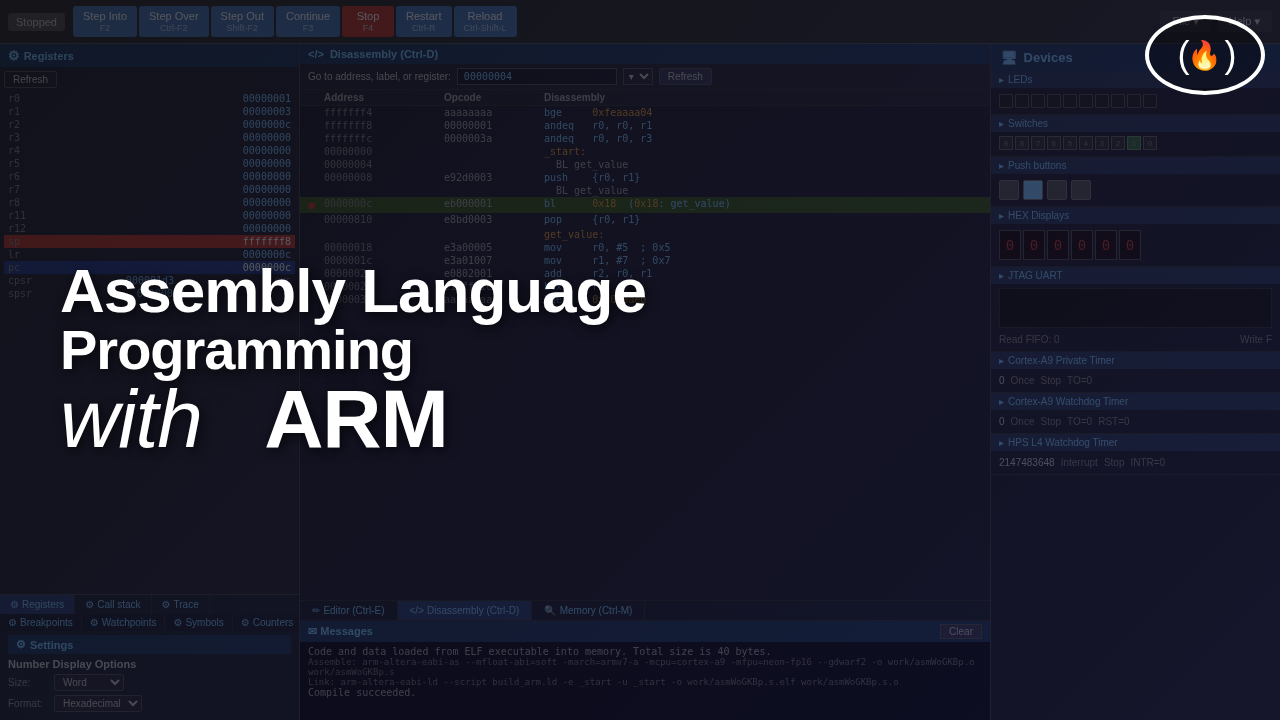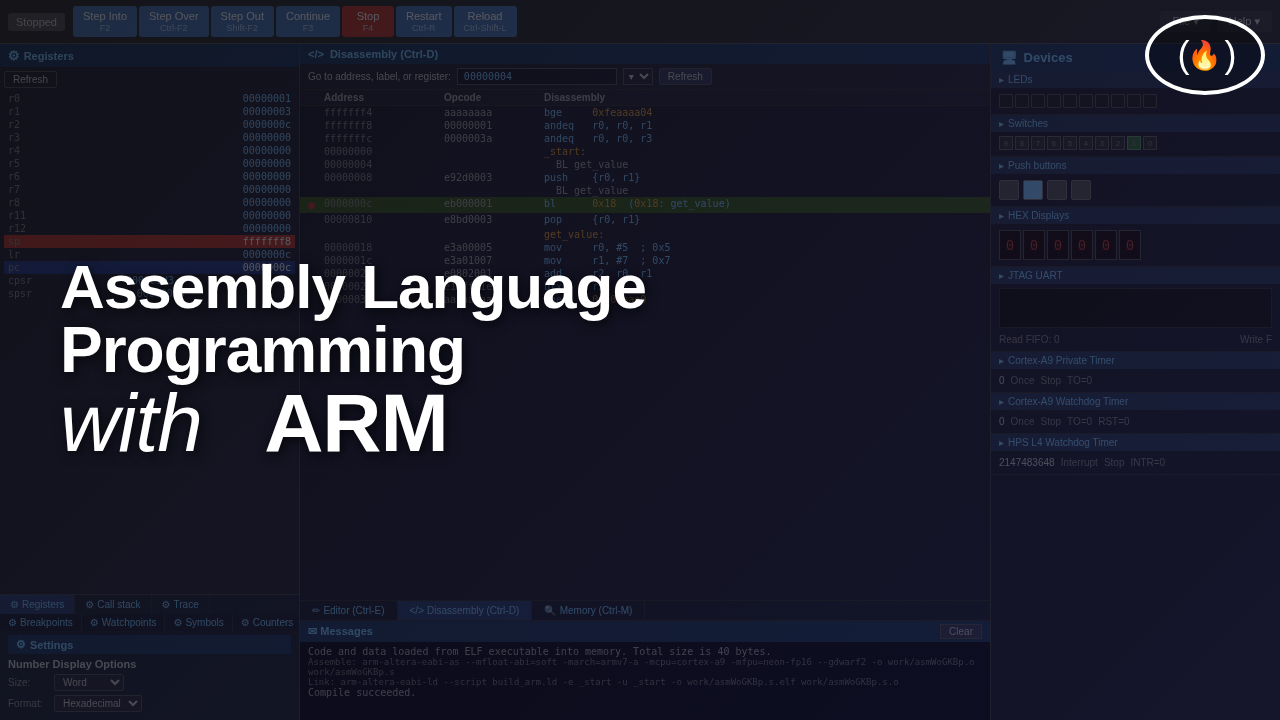--- a/index.html
+++ b/index.html
@@ -438,21 +438,21 @@
     }
     .overlay-line1 {
       font-size: 62px;
       font-weight: 900;
       color: #ffffff;
       line-height: 1.0;
       letter-spacing: -1px;
       text-shadow: 2px 3px 12px rgba(0,0,0,0.7);
     }
     .overlay-line2 {
-      font-size: 64px;
+      font-size: 56px;
       font-weight: 900;
       color: #ffffff;
       line-height: 1.0;
       letter-spacing: -1px;
       text-shadow: 2px 3px 12px rgba(0,0,0,0.7);
     }
     .overlay-line3 {
       font-size: 82px;
       font-weight: 900;
       color: #ffffff;

